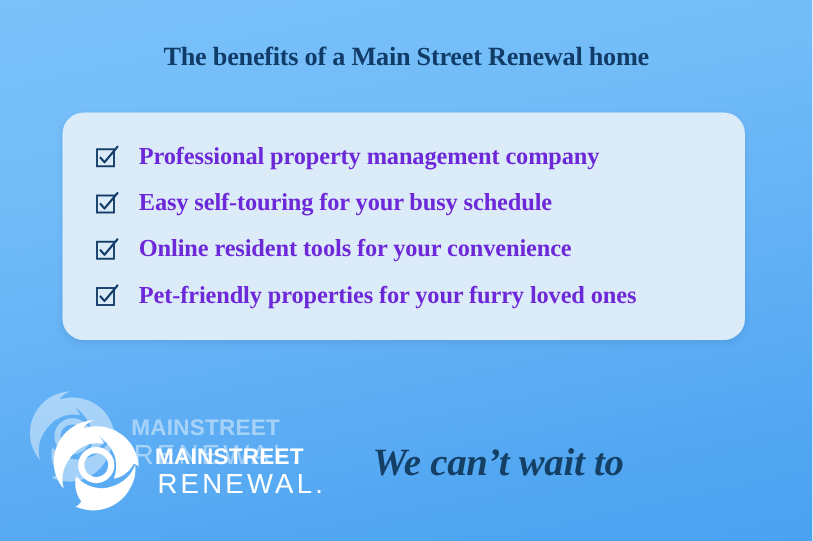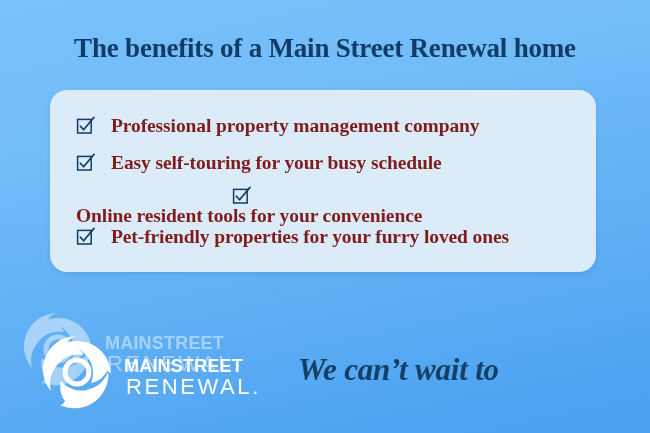--- a/index.html
+++ b/index.html
@@ -23,21 +23,21 @@
 
   
   #title {
     position: absolute;
     top: 33px;
     left: 0;
     width: 650px;
     text-align: center;
     font-family: "Liberation Serif", "DejaVu Serif", serif;
     font-weight: bold;
-    font-size: 27px;
+    font-size: 21px;
     letter-spacing: -0.2px;
     color: #123c68;
     white-space: nowrap;
   }
 
   
   #benefits-card {
     position: absolute;
     left: 50px;
     top: 90px;
@@ -50,39 +50,39 @@
 
   .benefit-row {
     position: absolute;
     left: 26px;
     display: flex;
     align-items: center;
     height: 26px;
   }
   .benefit-row:nth-child(1) { top: 23px; }
   .benefit-row:nth-child(2) { top: 60px; }
-  .benefit-row:nth-child(3) { top: 97px; flex-direction: column; }
+  .benefit-row:nth-child(3) { top: 97px; }
   .benefit-row:nth-child(4) { top: 134px; }
 
   .check-icon {
     width: 19px;
     height: 19px;
     flex: 0 0 19px;
     margin-right: 16px;
     position: relative;
     top: -1px;
   }
   .check-icon svg { display: block; }
 
   .benefit-label {
     font-family: "Liberation Serif", "DejaVu Serif", serif;
     font-weight: bold;
     font-size: 19.5px;
     line-height: 19.5px;
-    color: #7f1d1d;
+    color: #6d28d9;
     white-space: nowrap;
     letter-spacing: -0.1px;
   }
 
   
   #logo {
     position: absolute;
     left: 36px;
     top: 326px;
     width: 252px;

